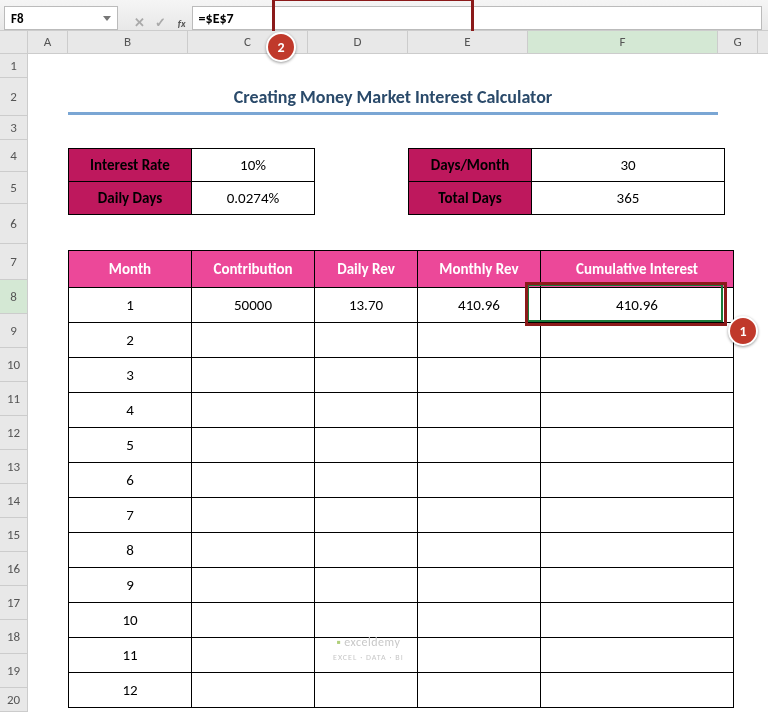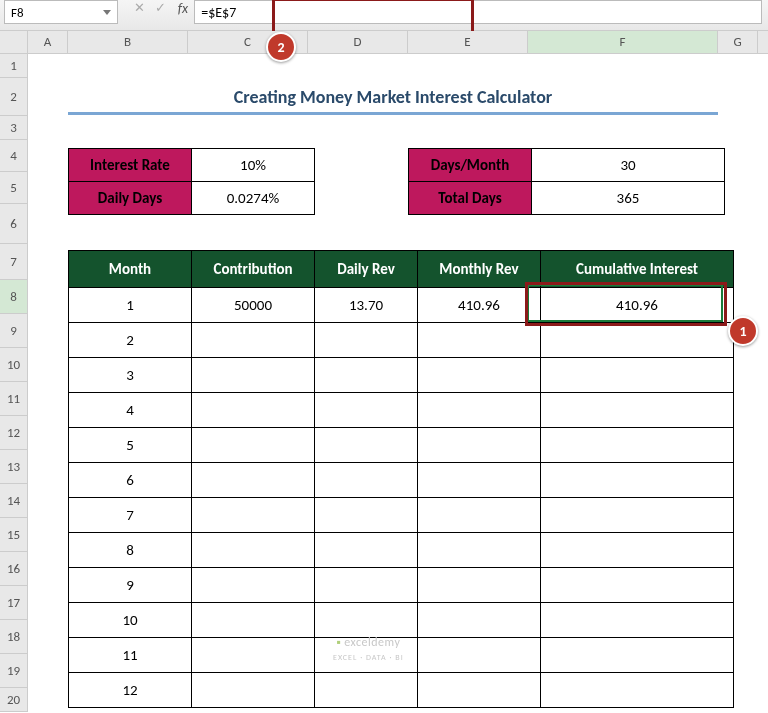--- a/index.html
+++ b/index.html
@@ -10,21 +10,22 @@
   width: 768px;
   height: 713px;
   overflow: hidden;
   position: relative;
 }
 .top-bar {
   height: 30px;
   background: linear-gradient(#f5f5f5, #e8e8e8);
   border-bottom: 1px solid #ccc;
   display: flex;
-  align-items: flex-start;
+  align-items: flex-end;
+  font-weight: bold;
 }
 .name-box {
   width: 100px;
   height: 22px;
   background: #fff;
   border: 1px solid #bbb;
   margin-left: 4px;
   display: flex;
   align-items: center;
   padding: 0 6px;
@@ -41,21 +42,21 @@
   border-top: 5px solid #777;
 }
 .fb-icons {
   display: flex;
   align-items: center;
   gap: 10px;
   margin: 0 12px 0 16px;
   color: #aaa;
 }
 .fb-icons span { font-size: 13px; }
-.fx-label { font-style: italic; font-size: 14px; color: #555; margin-right: 6px; }
+.fx-label { font-style: italic; font-size: 10px; color: #555; margin-right: 6px; }
 .formula-input {
   flex: 1;
   height: 22px;
   background: #fff;
   border: 1px solid #bbb;
   display: flex;
   align-items: center;
   padding: 0 6px;
   font-size: 14px;
   margin-right: 6px;
@@ -148,21 +149,21 @@
   font-weight: bold;
 }
 
 .data-table {
   position: absolute;
   left: 40px;
   top: 196px;
   border-collapse: collapse;
 }
 .data-table th {
-  background: #14532d;
+  background: #ec4899;
   color: #fff;
   font-weight: bold;
   border: 1px solid #000;
   height: 34px;
   font-size: 15px;
 }
 .data-table td {
   border: 1px solid #000;
   text-align: center;
   height: 32px;

